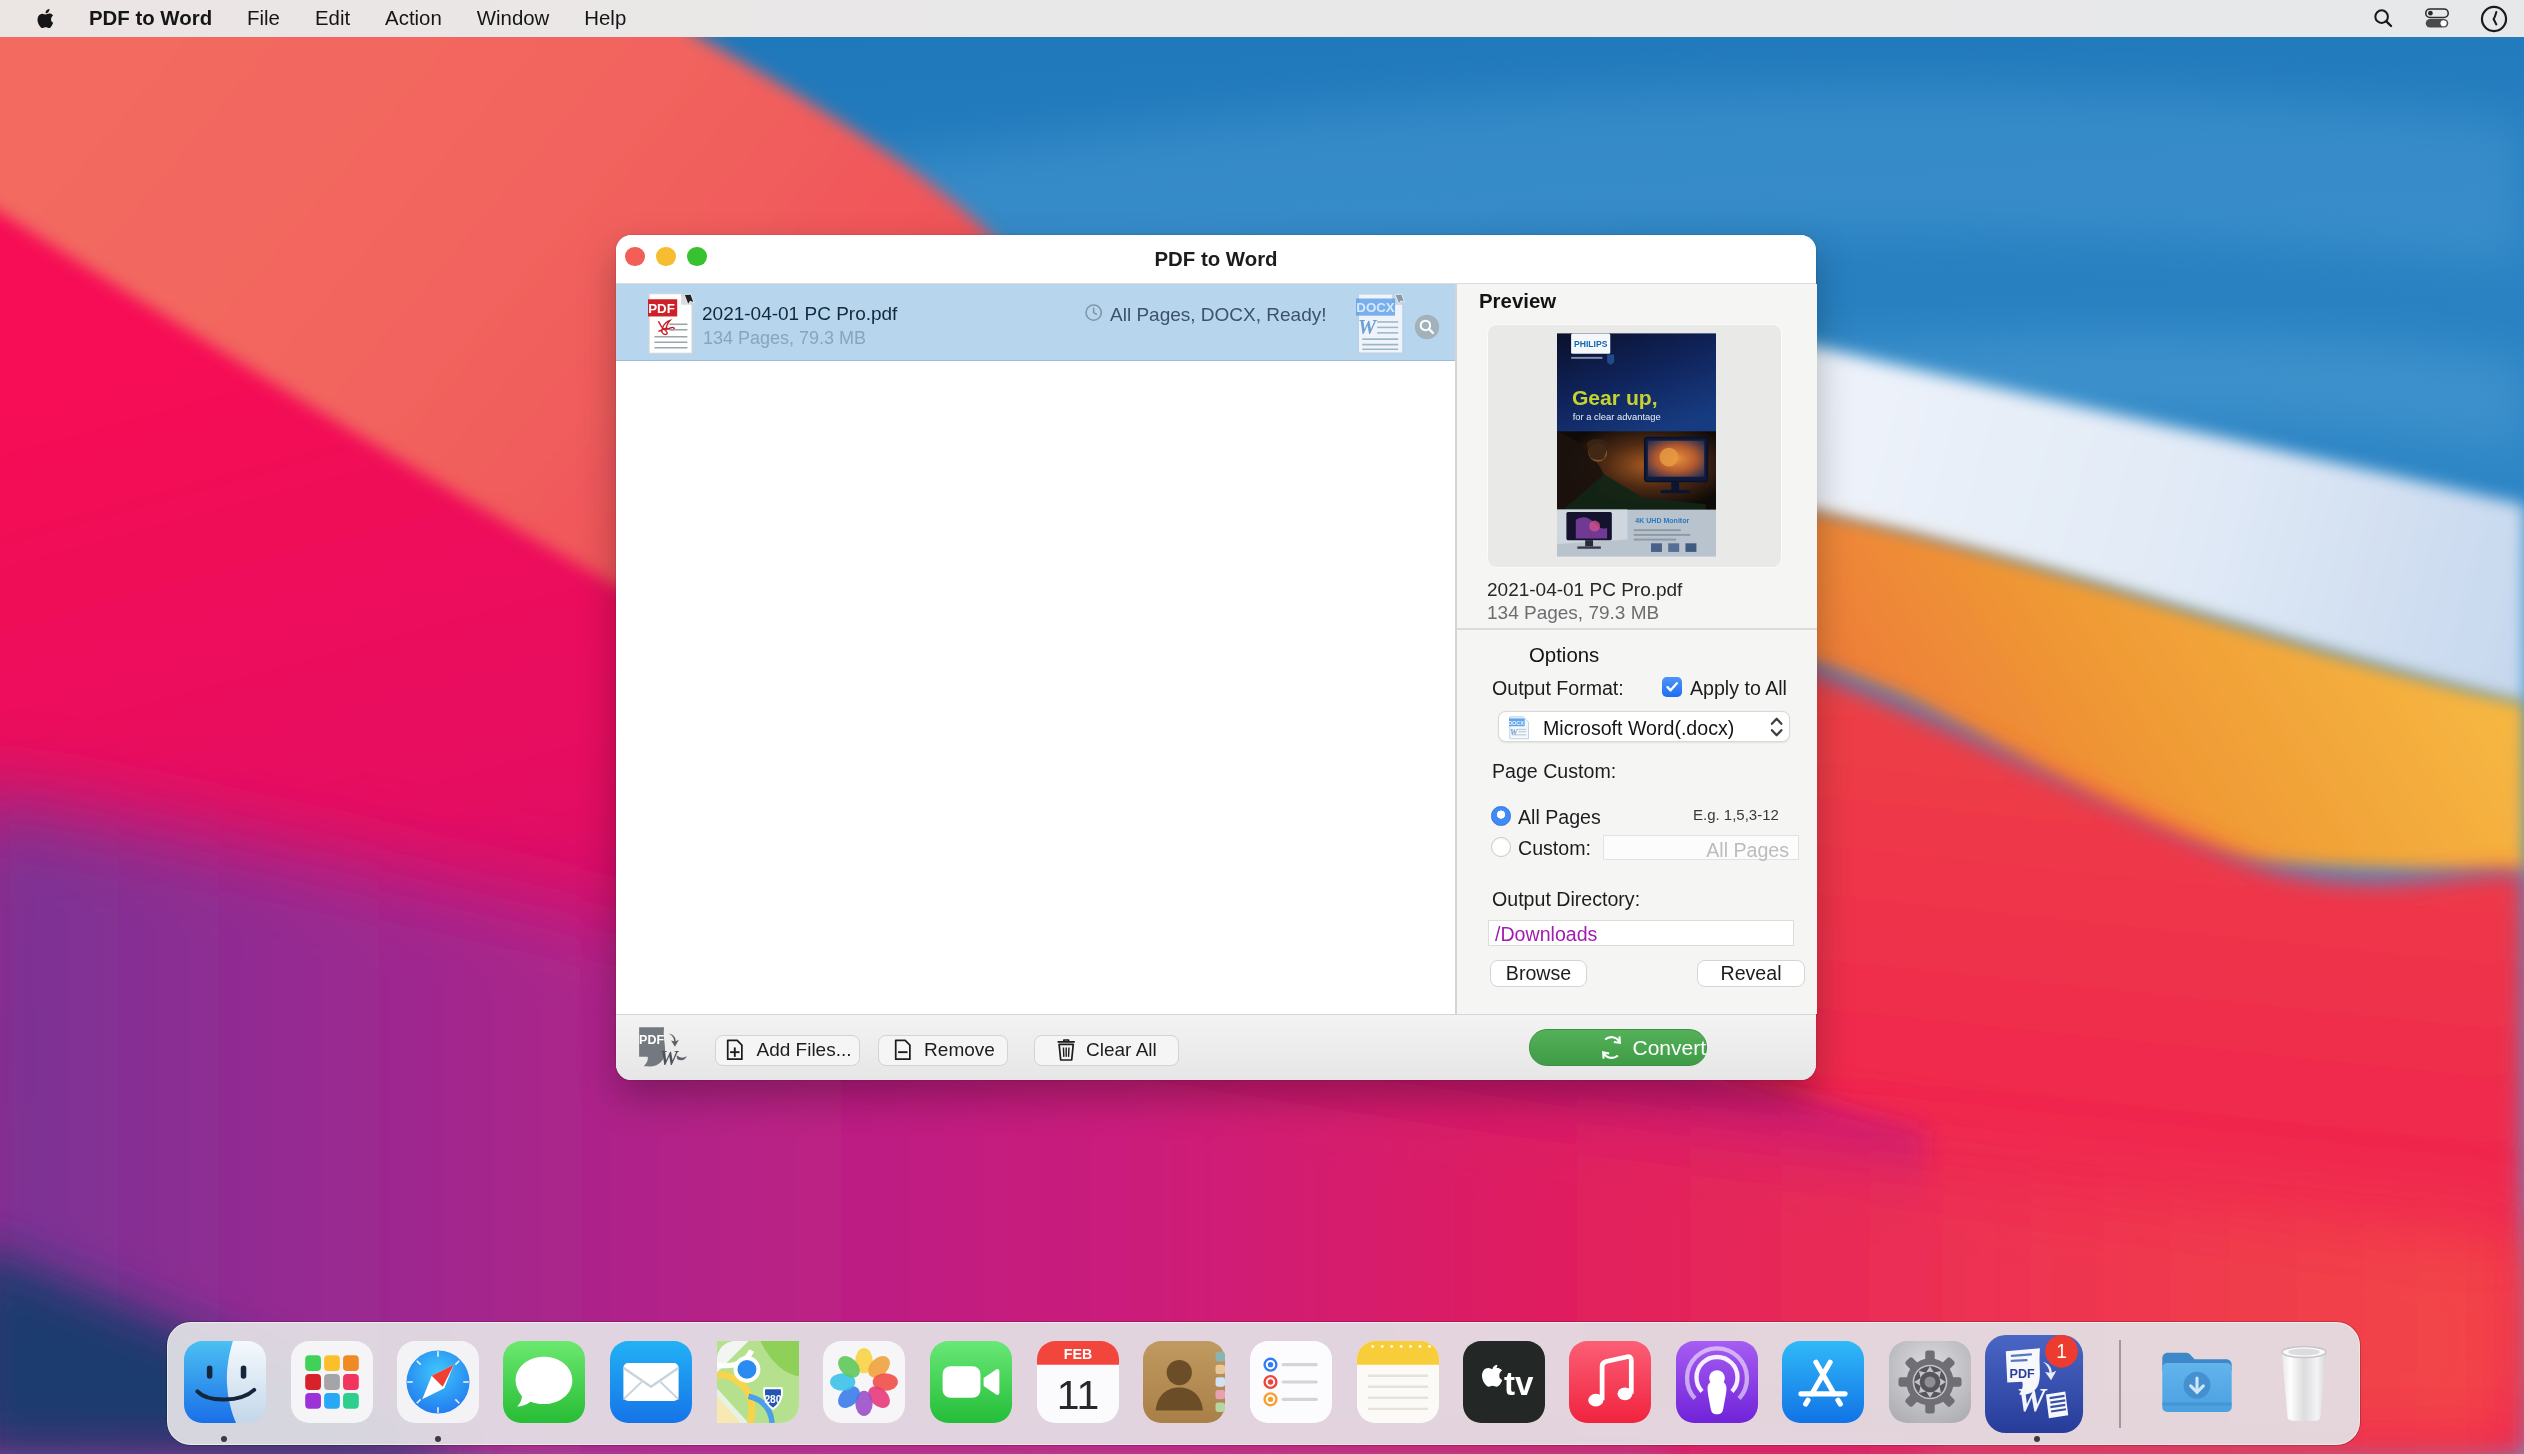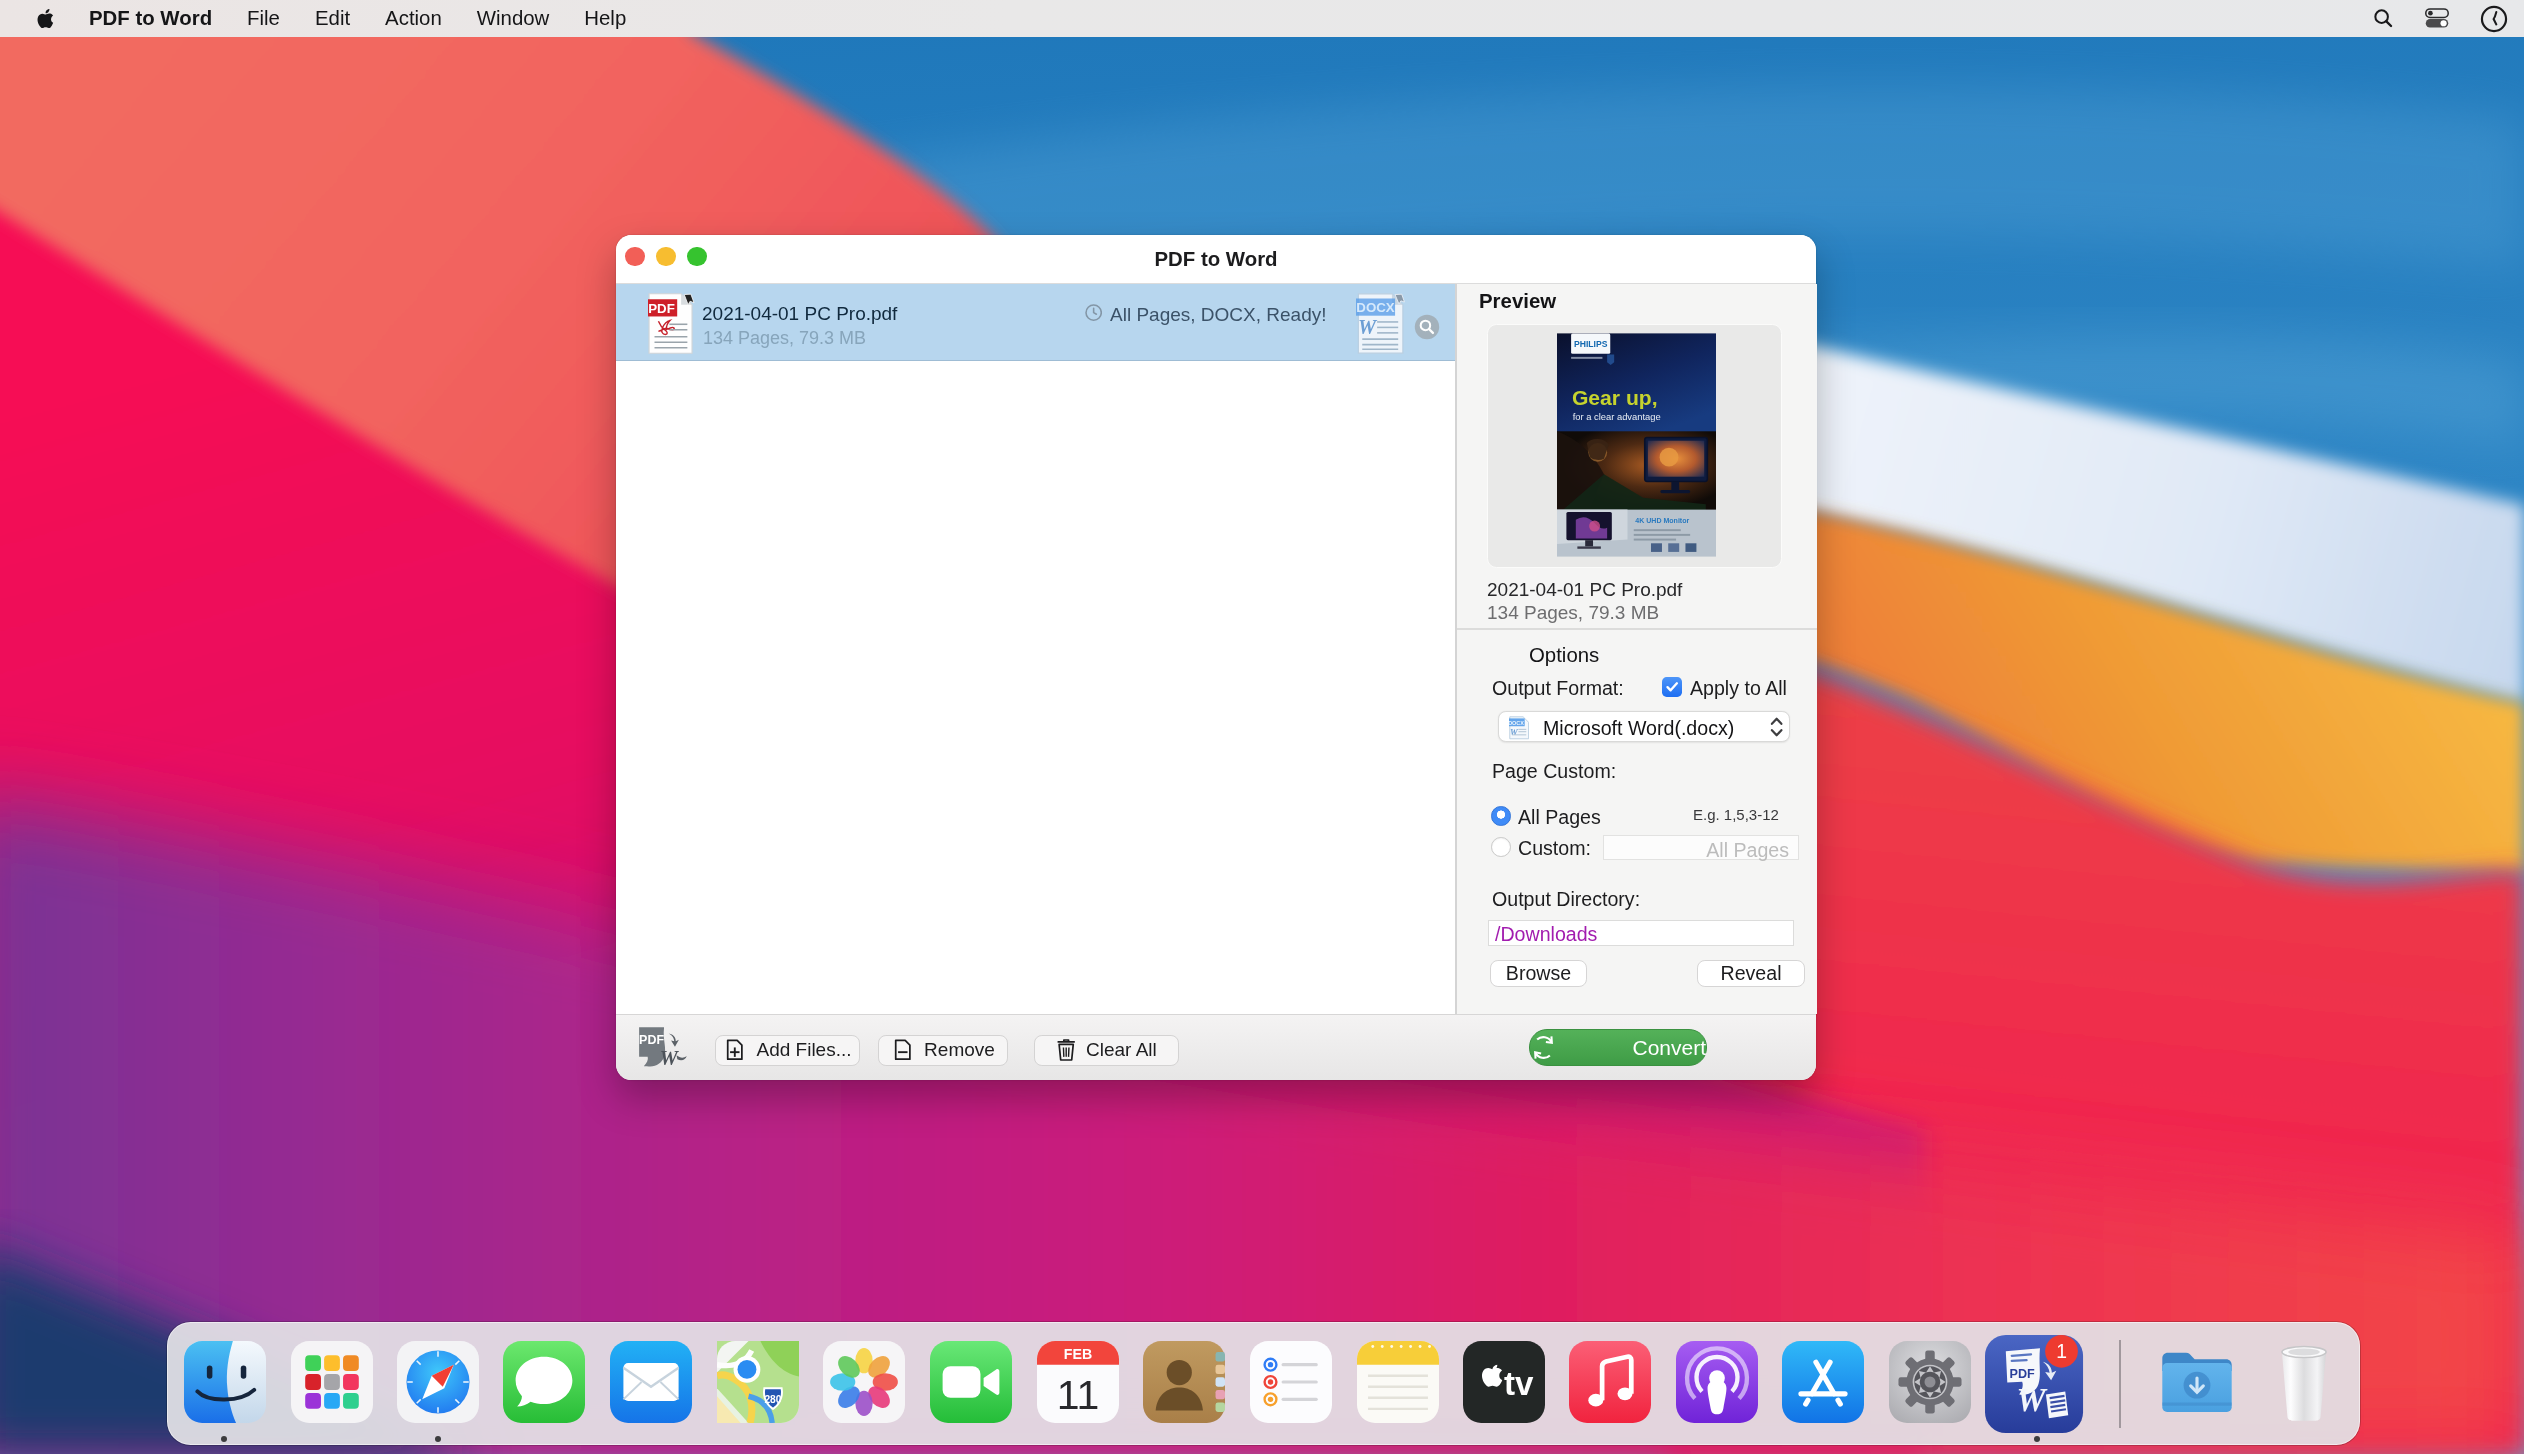--- a/index.html
+++ b/index.html
@@ -298,21 +298,21 @@
     </div>
     <div class="tbtn" style="left:418px;top:19.6px;width:145px;">
       <svg width="20.4" height="23.6" viewBox="0 0 26 30" style="margin-right:9.4px">
           <path d="M4,8 L22,8 L20,28 L6,28 Z M2,5 L24,5 M10,5 L10,2.5 L16,2.5 L16,5" fill="none" stroke="#1d1d1f" stroke-width="2.2" stroke-linejoin="round"></path>
           <line x1="9.5" y1="12" x2="10" y2="24" stroke="#1d1d1f" stroke-width="1.8"></line>
           <line x1="13" y1="12" x2="13" y2="24" stroke="#1d1d1f" stroke-width="1.8"></line>
           <line x1="16.5" y1="12" x2="16" y2="24" stroke="#1d1d1f" stroke-width="1.8"></line>
         </svg>
       <span>Clear All</span>
     </div>
-    <div style="position:absolute;left:913px;top:14px;width:178px;height:37px;border-radius:18px;background:linear-gradient(#54b159,#3f9c46);border:0.8px solid #3a9140;box-sizing:border-box;display:flex;align-items:center;justify-content:space-between;">
+    <div style="position:absolute;left:913px;top:14px;width:178px;height:37px;border-radius:18px;background:linear-gradient(#54b159,#3f9c46);border:0.8px solid #3a9140;box-sizing:border-box;display:flex;align-items:center;justify-content:flex-end;">
       <svg width="27" height="27" viewBox="0 0 34 34" style="margin-right:7.9px">
           <path d="M9,7 A11.5,11.5 0 0 1 27,10" fill="none" stroke="#fff" stroke-width="2.8"></path>
           <path d="M27,3 L27.5,11 L20,10" fill="none" stroke="#fff" stroke-width="2.6"></path>
           <path d="M25,27 A11.5,11.5 0 0 1 7,24" fill="none" stroke="#fff" stroke-width="2.8"></path>
           <path d="M7,31 L6.5,23 L14,24.5" fill="none" stroke="#fff" stroke-width="2.6"></path>
         </svg>
       <span style="font-size:21px;color:#fff;">Convert</span>
     </div>
   </div>
 </div>

